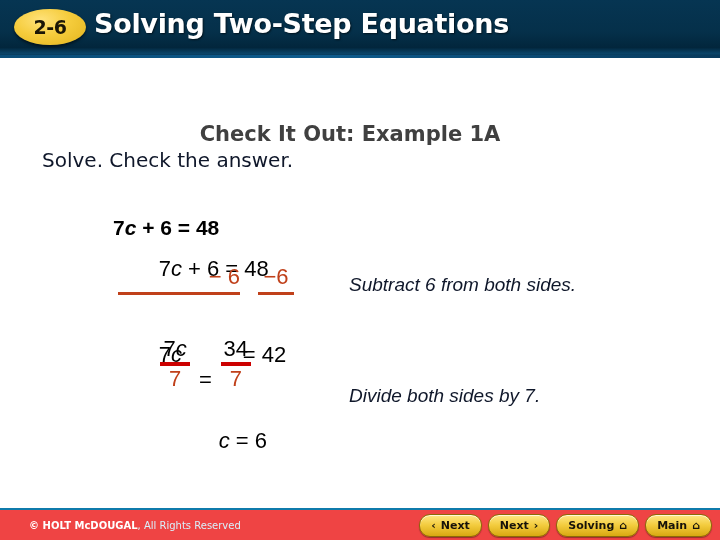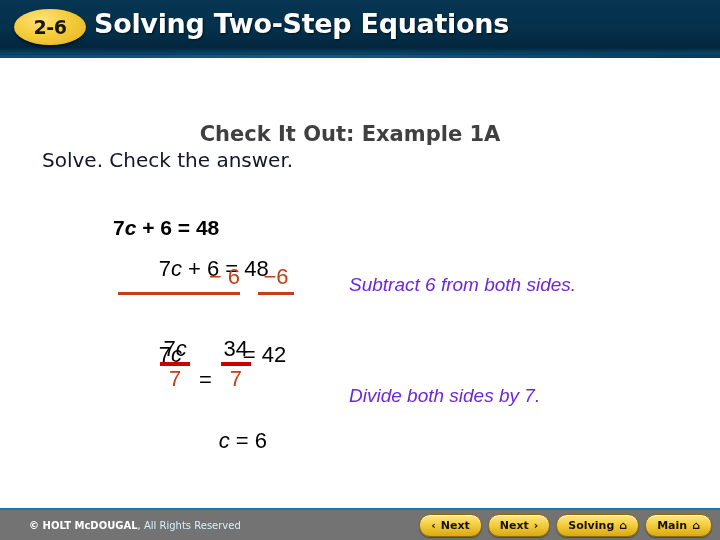--- a/index.html
+++ b/index.html
@@ -178,32 +178,32 @@
   }
 
   .r5 { left: 182px; top: 210px; }
   .r5 .var { font-style: italic; }
 
   
   .note {
     position: absolute;
     font-size: 19px;
     font-style: italic;
-    color: #6d28d9;
+    color: #0f172a;
     font-family: "Liberation Sans", sans-serif;
   }
   .note-1 { left: 349px; top: 274px; }
   .note-2 { left: 349px; top: 364px; margin-top: 21px; }
 
   
   .footer {
     position: absolute;
     left: 0; bottom: 0;
     width: 720px; height: 30px;
-    background: #737373;
+    background: #ef4444;
     border-top: 2px solid #0f7bab;
     display: flex;
     align-items: center;
   }
   .copyright {
     position: absolute;
     left: 10px;
     font-size: 10px;
     color: #ffffff;
     white-space: pre;

